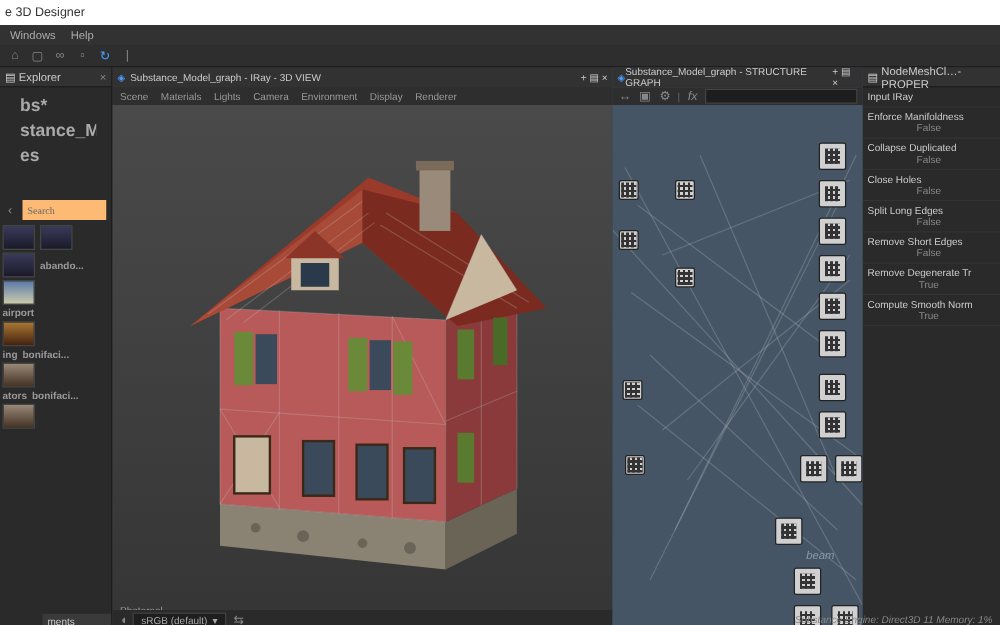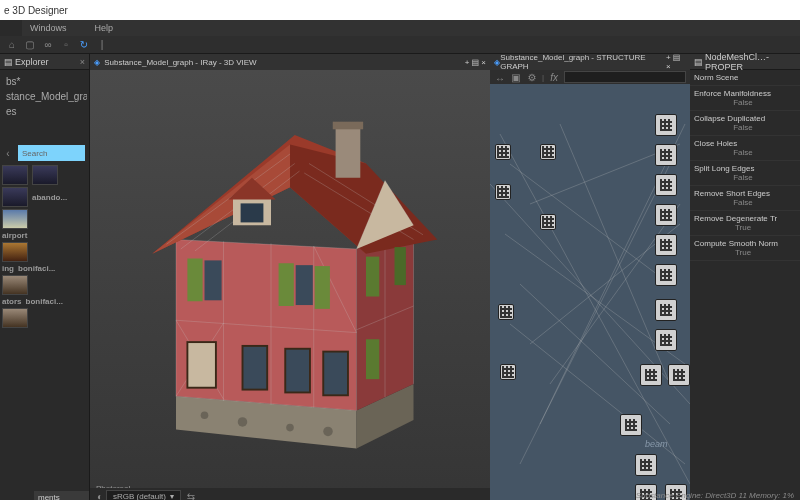--- a/index.html
+++ b/index.html
@@ -1,36 +1,36 @@
 <!DOCTYPE html>
 <html><head>
 <meta charset="utf-8">
 <style>
 * { margin: 0; padding: 0; box-sizing: border-box; font-family: -apple-system, "Segoe UI", sans-serif; }
 body { width: 800px; height: 500px; background: #2a2a2a; color: #b8b8b8; font-size: 9px; overflow: hidden; }
 
 .titlebar { height: 20px; background: #ffffff; color: #333; display: flex; align-items: center; padding: 0 4px; font-size: 10px; }
-.menubar { height: 16px; background: #323232; display: flex; align-items: center; gap: 28px; padding: 0 8px; font-size: 9px; margin-left: 22px; }
+.menubar { height: 16px; background: #323232; display: flex; align-items: center; gap: 12px; padding: 0 8px; font-size: 9px; }
 .menubar span { color: #aaa; }
 
 .toolbar { height: 18px; background: #2e2e2e; display: flex; align-items: center; gap: 6px; padding: 0 6px; border-bottom: 1px solid #1a1a1a; }
 .tb-icon { width: 12px; height: 12px; display: flex; align-items: center; justify-content: center; color: #888; font-size: 10px; }
 .tb-icon.blue { color: #4a9eff; }
 
 .main { display: flex; height: calc(100% - 50px); }
 
 
 .explorer { width: 90px; background: #2a2a2a; border-right: 1px solid #1a1a1a; display: flex; flex-direction: column; }
 .panel-header { height: 16px; background: #323232; display: flex; align-items: center; padding: 0 4px; font-size: 9px; color: #ccc; border-bottom: 1px solid #1a1a1a; }
 .panel-header .x { margin-left: auto; color: #888; }
-.tree { padding: 4px 2px; font-size: 10px; }
+.tree { padding: 4px 12px; font-size: 14px; font-weight: bold; }
 .tree-item { padding: 2px 4px; color: #aaa; white-space: nowrap; overflow: hidden; }
 
 .library { flex: 1; display: flex; flex-direction: column; margin-top: 20px; }
-.lib-search { height: 16px; background: #7dd3fc; margin: 2px; display: flex; align-items: center; padding: 0 4px; font-size: 8px; color: #666; }
+.lib-search { height: 16px; background: #fdba74; margin: 2px; display: flex; align-items: center; padding: 0 4px; font-size: 8px; color: #666; font-family: Liberation Serif, serif; }
 .thumbs { display: flex; flex-direction: column; gap: 2px; padding: 2px; overflow: hidden; font-weight: bold; }
 .thumb-row { display: flex; align-items: center; gap: 4px; }
 .thumb { width: 26px; height: 20px; background: linear-gradient(#3a3a5a, #1a1a2a); border: 1px solid #444; }
 .thumb.sky { background: linear-gradient(#5a7aaa, #cca); }
 .thumb.orange { background: linear-gradient(#aa7733, #442211); }
 .thumb.building { background: linear-gradient(#998877, #443322); }
 .thumb-label { font-size: 8px; color: #999; }
 .lib-tab { background: #3a3a3a; padding: 2px 4px; font-size: 8px; color: #ccc; margin-top: auto; margin-left: 34px; }
 
 
@@ -144,20 +144,29 @@
       </div>
       <div class="lib-tab">ments</div>
     </div>
   </div>
 
   <div class="viewport">
     <div class="vp-tab">
       <span class="tab-icon">◈</span>
       <span>Substance_Model_graph - IRay - 3D VIEW</span>
       <span class="x">+ ▤ ×</span>
+    </div>
+    <div class="vp-menu">
+      <span>Scene</span>
+      <span>Materials</span>
+      <span>Lights</span>
+      <span>Camera</span>
+      <span>Environment</span>
+      <span>Display</span>
+      <span>Renderer</span>
     </div>
     <div class="vp-canvas">
       <svg class="house-svg" viewBox="0 0 360 400">
 
         <polygon points="60,350 250,370 250,330 60,315" fill="#8a8272"></polygon>
         <polygon points="250,370 310,340 310,302 250,330" fill="#6a6456"></polygon>
 
         <polygon points="60,315 250,330 250,160 60,150" fill="#b85a5a"></polygon>
 
         <polygon points="250,330 310,302 310,135 250,160" fill="#8a3a3a"></polygon>
@@ -288,21 +297,21 @@
       <div class="node" style="top:400px;left:175px"></div>
       <div class="graph-label" style="top:355px;left:155px">beam</div>
     </div>
   </div>
 
   <div class="props">
     <div class="panel-header">
       <span>▤</span>&nbsp;<span>NodeMeshCl…-PROPER</span>
     </div>
     <div class="prop-row">
-      <span class="prop-label">Norm Scene</span>
+      <span class="prop-label">Input IRay</span>
     </div>
     <div class="prop-row">
       <span class="prop-label">Enforce Manifoldness</span>
         <span class="prop-val">False</span>
     </div>
     <div class="prop-row">
       <span class="prop-label">Collapse Duplicated</span>
         <span class="prop-val">False</span>
     </div>
     <div class="prop-row">

